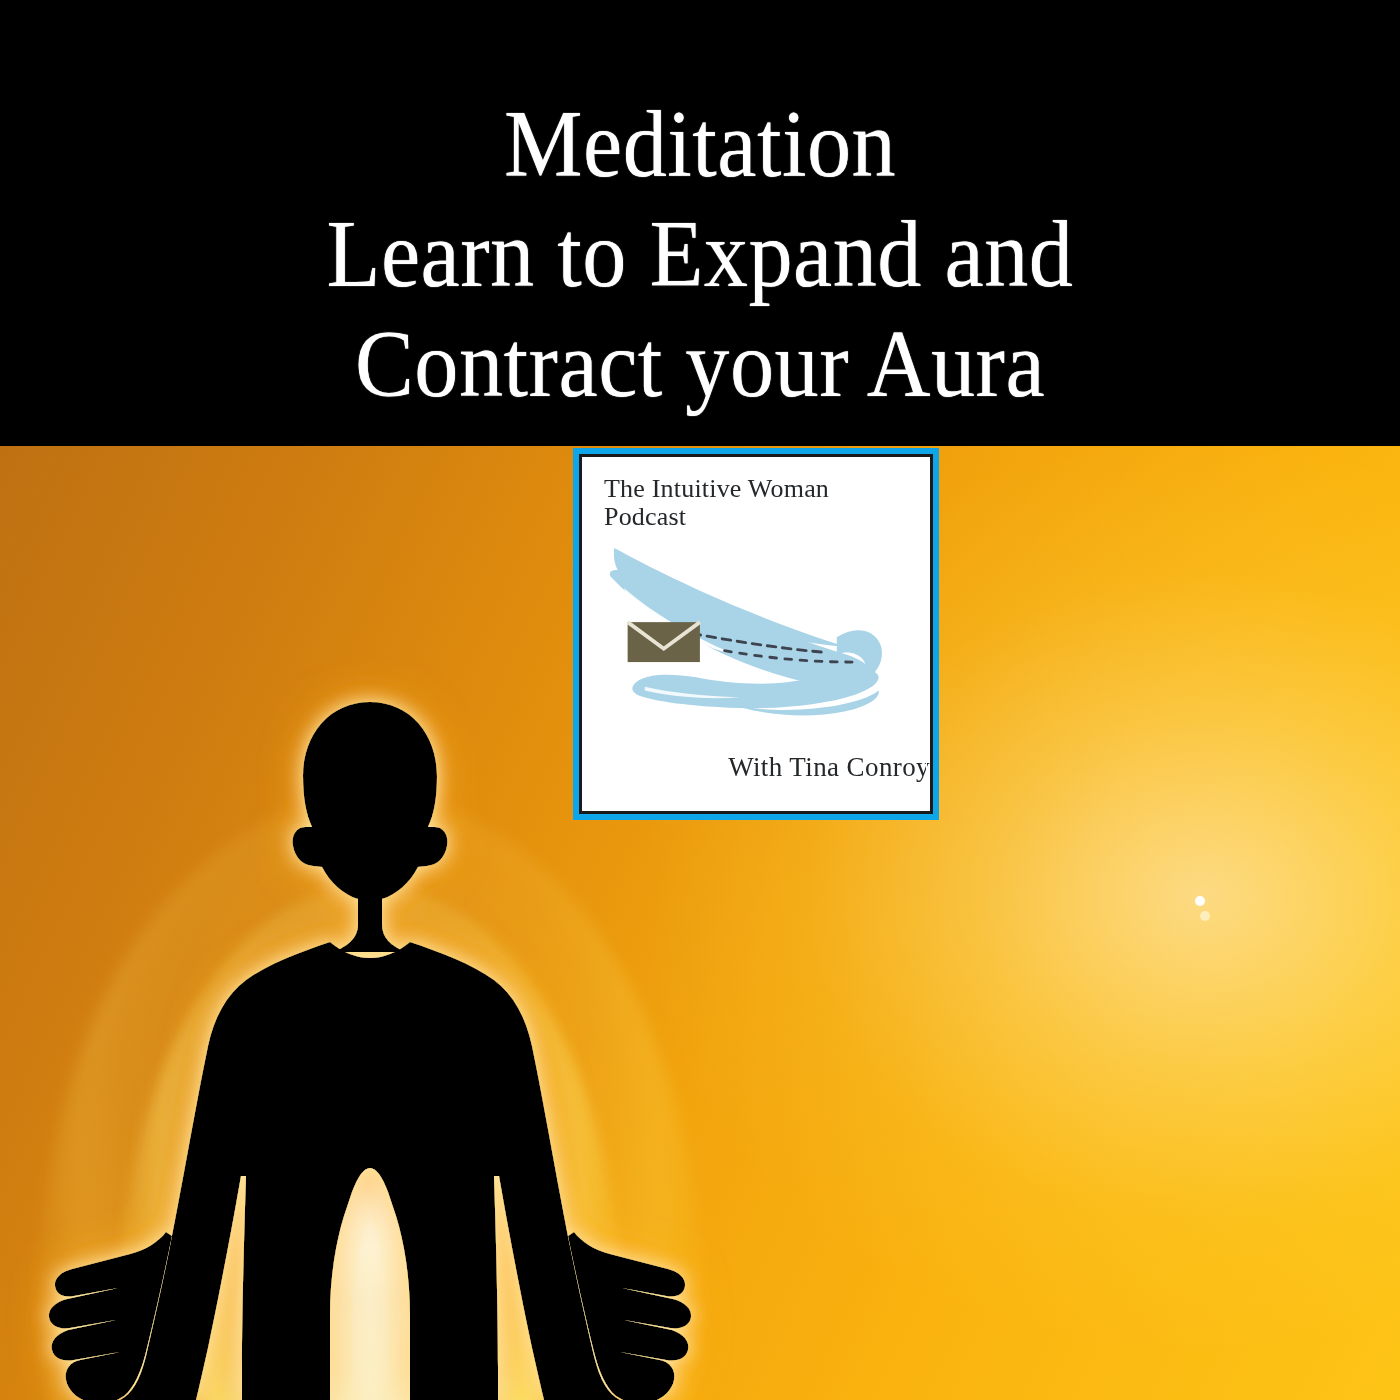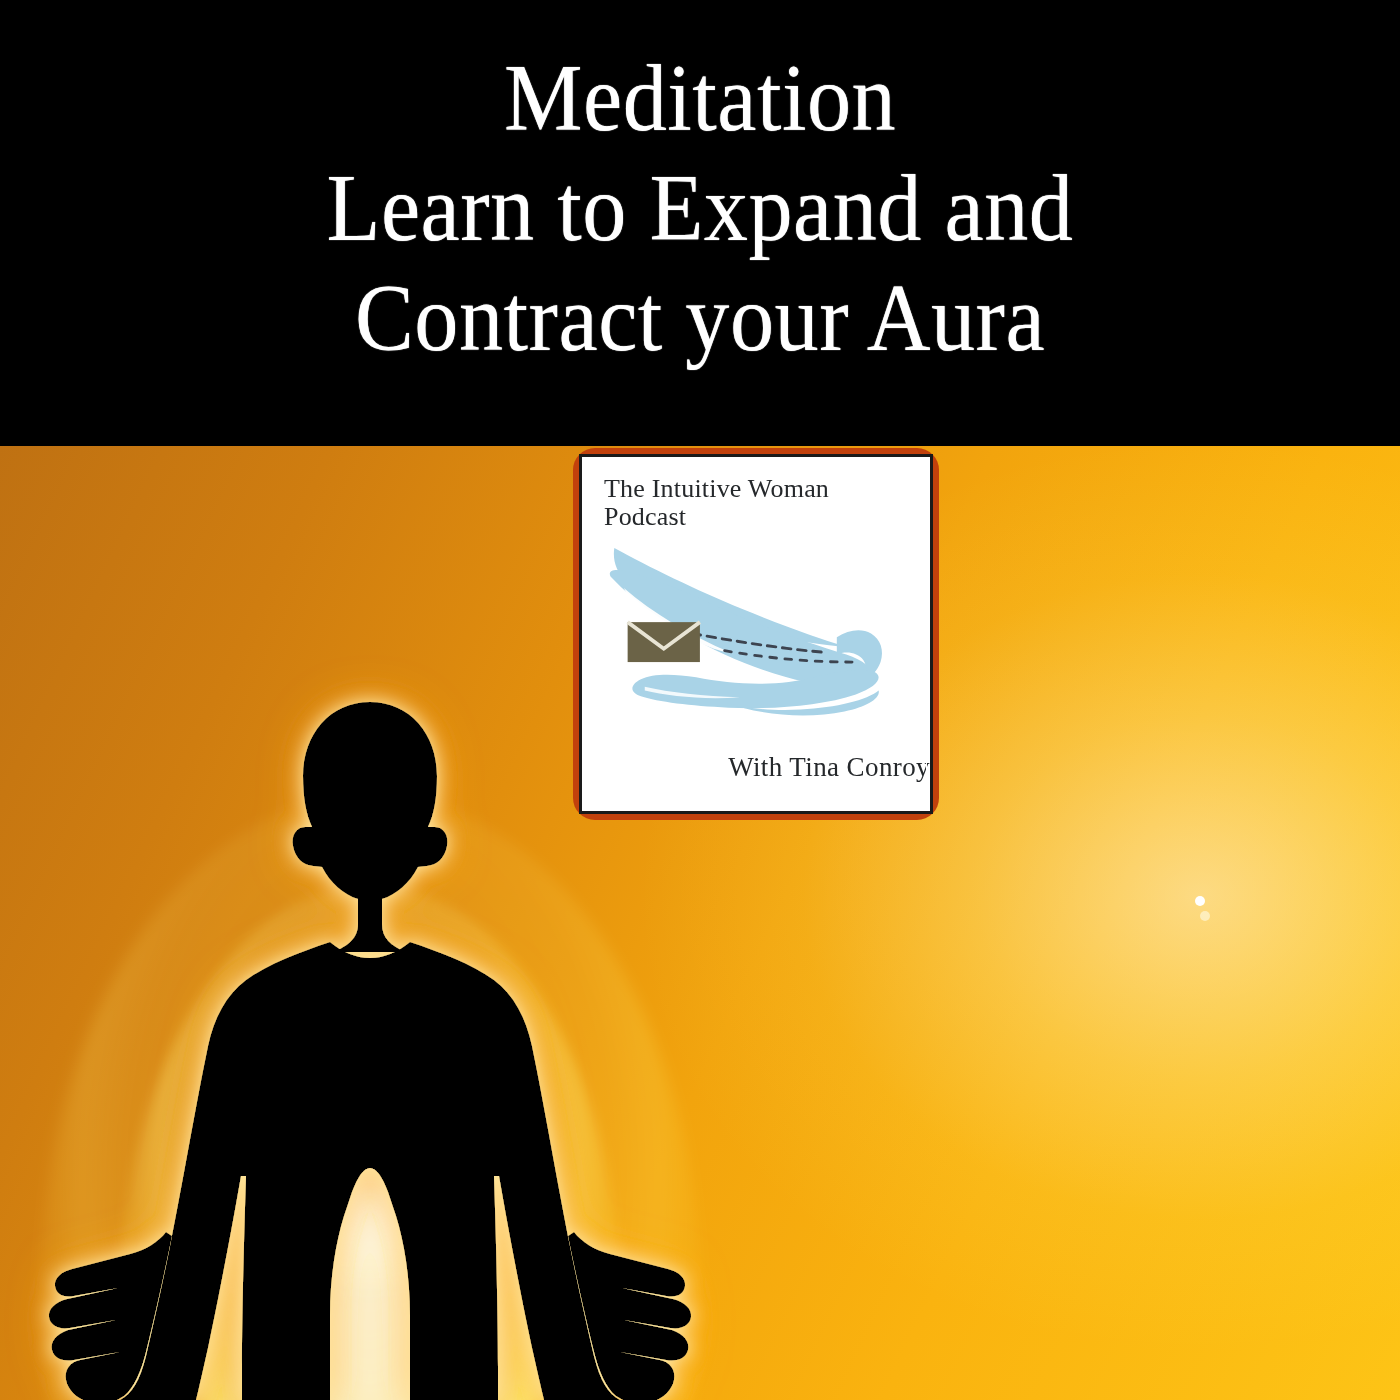--- a/index.html
+++ b/index.html
@@ -21,21 +21,21 @@
     position: absolute;
     left: 0; top: 0;
     width: 1400px;
     height: 446px;
     background: #000000;
     z-index: 40;
     display: flex;
     flex-direction: column;
     align-items: center;
     justify-content: flex-start;
-    padding-top: 50px;
+    padding-top: 96px;
     box-sizing: border-box;
   }
   .title-line {
     color: #ffffff;
     font-family: "Liberation Serif", serif;
     font-weight: 400;
     line-height: 1.0;
     white-space: nowrap;
     text-align: center;
     letter-spacing: 0.5px;
@@ -198,26 +198,25 @@
   }
   #silhouette svg { display: block; width: 100%; height: 100%; }
 
   
   #logo-card {
     position: absolute;
     left: 573px;
     top: 448px;
     width: 366px;
     height: 372px;
-    background: #c2410c;
+    background: #0ea5e9;
     padding: 6px;
     box-sizing: border-box;
     z-index: 60;
     box-shadow: 0 0 0 0 rgba(0,0,0,0);
-    border-radius: 22px;
   }
   #logo-inner {
     width: 100%;
     height: 100%;
     box-sizing: border-box;
     border: 3px solid #1a1a1a;
     background: #ffffff;
     position: relative;
     overflow: hidden;
   }

